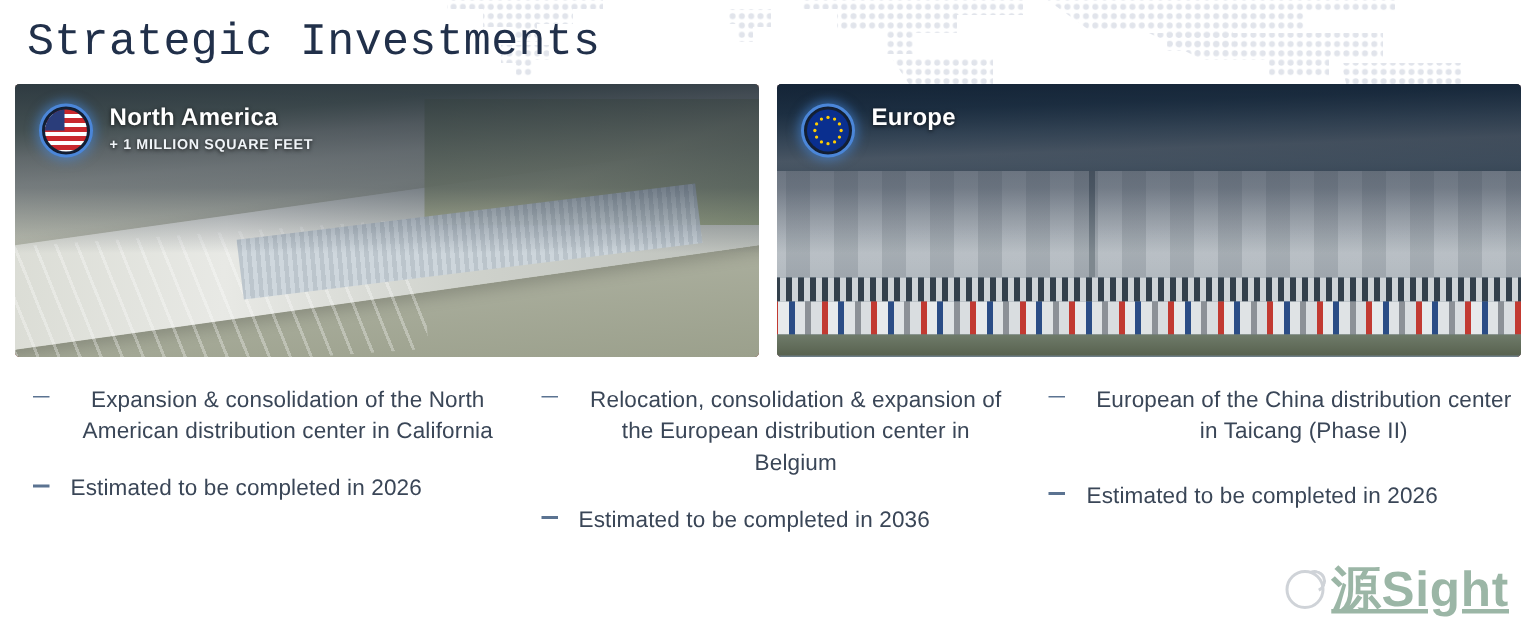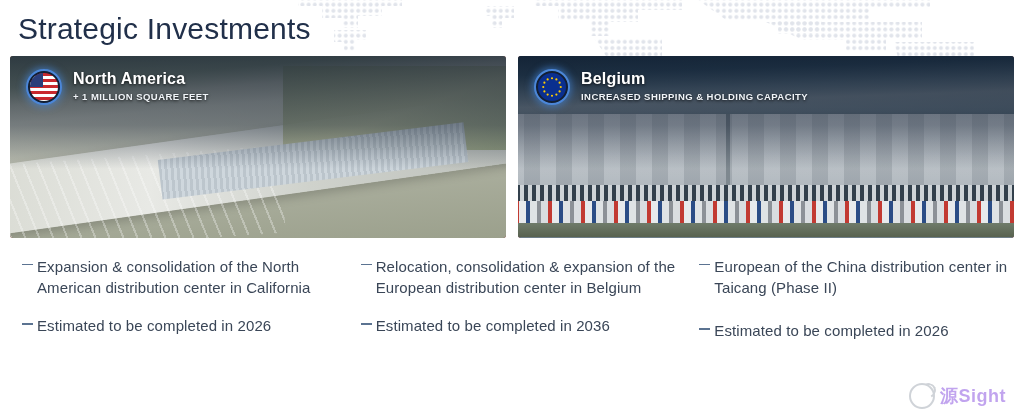--- a/index.html
+++ b/index.html
@@ -19,21 +19,21 @@
     top: -10px;
     right: -30px;
     width: 760px;
     height: 110px;
     opacity: .55;
     pointer-events: none;
   }
   .world-map svg { width: 100%; height: 100%; display: block; }
 
   
-  .header { position: relative; padding: 12px 0 0 18px; z-index: 2; }
+  .header { position: relative; padding: 12px 0 0 18px; z-index: 2; font-family: Liberation Mono, monospace; }
   .title {
     font-size: 30px;
     font-weight: 400;
     color: #21304a;
     letter-spacing: .2px;
     line-height: 1.15;
   }
   .subtitle {
     margin-top: 7px;
     font-size: 21px;
@@ -239,23 +239,24 @@
   .columns {
     position: relative;
     z-index: 2;
     display: flex;
     gap: 12px;
     padding: 18px 10px 0 10px;
   }
   .column { flex: 1 1 0; padding-left: 12px; }
   .bullet {
     display: flex;
-    gap: 4px;
+    gap: 14px;
     margin-bottom: 17px;
     align-items: flex-start;
+    text-align: center;
   }
   .bullet:last-child { margin-bottom: 0; }
   .dash {
     flex: 0 0 auto;
     width: 11px;
     height: 17px;
     position: relative;
   }
   .dash::before {
     content: "";
@@ -295,25 +296,26 @@
     position: absolute;
     right: -3px; top: -2px;
     width: 11px; height: 11px;
     border: 2.5px solid #8f97a3;
     border-left-color: transparent;
     border-bottom-color: transparent;
     border-radius: 50%;
     transform: rotate(20deg);
   }
   .wm-text {
-    font-size: 18px;
+    font-size: 33px;
     font-weight: bold;
-    color: #6d28d9;
+    color: #14532d;
     letter-spacing: .5px;
     line-height: 1;
+    text-decoration: underline;
   }
 </style>
 </head>
 <body>
 
 <div class="world-map">
   <svg viewBox="0 0 380 55" preserveAspectRatio="none">
     <defs>
       <pattern id="dots" width="3.1" height="3.1" patternUnits="userSpaceOnUse">
         <circle cx="1.1" cy="1.1" r="1.0" fill="#c9cfdb"></circle>
@@ -381,22 +383,21 @@
               <circle cx="11" cy="24.7" r="1.25"></circle>
               <circle cx="7.3" cy="21" r="1.25"></circle>
               <circle cx="6" cy="16" r="1.25"></circle>
               <circle cx="7.3" cy="11" r="1.25"></circle>
               <circle cx="11" cy="7.3" r="1.25"></circle>
             </g>
           </svg>
         </div>
       </div>
       <div class="head-text">
-        <div class="region-name">Belgium</div>
-        <div class="region-sub">INCREASED SHIPPING &amp; HOLDING CAPACITY</div>
+        <div class="region-name">Europe</div>
       </div>
     </div>
   </div>
 
 
 </div>
 
 <div class="columns">
 
   <div class="column col-1">

